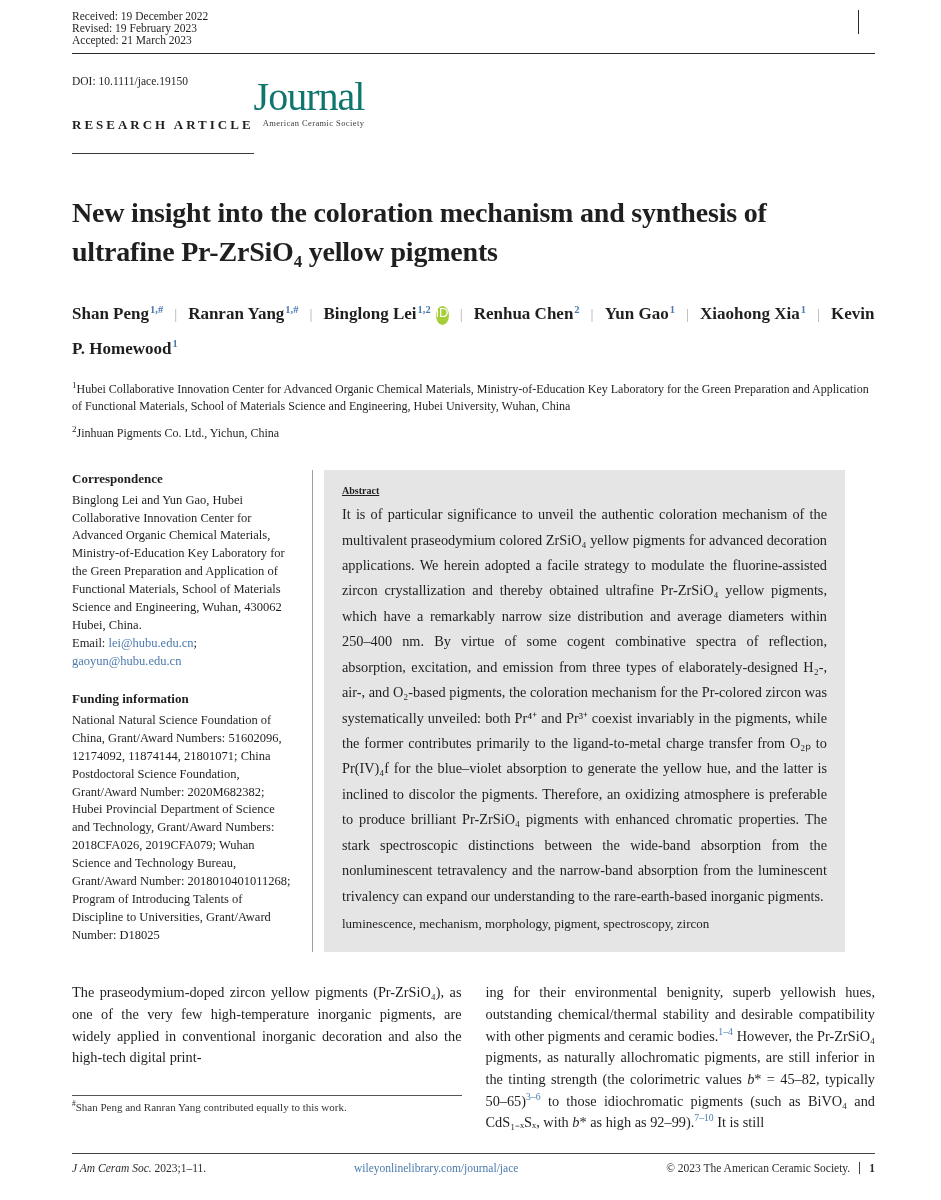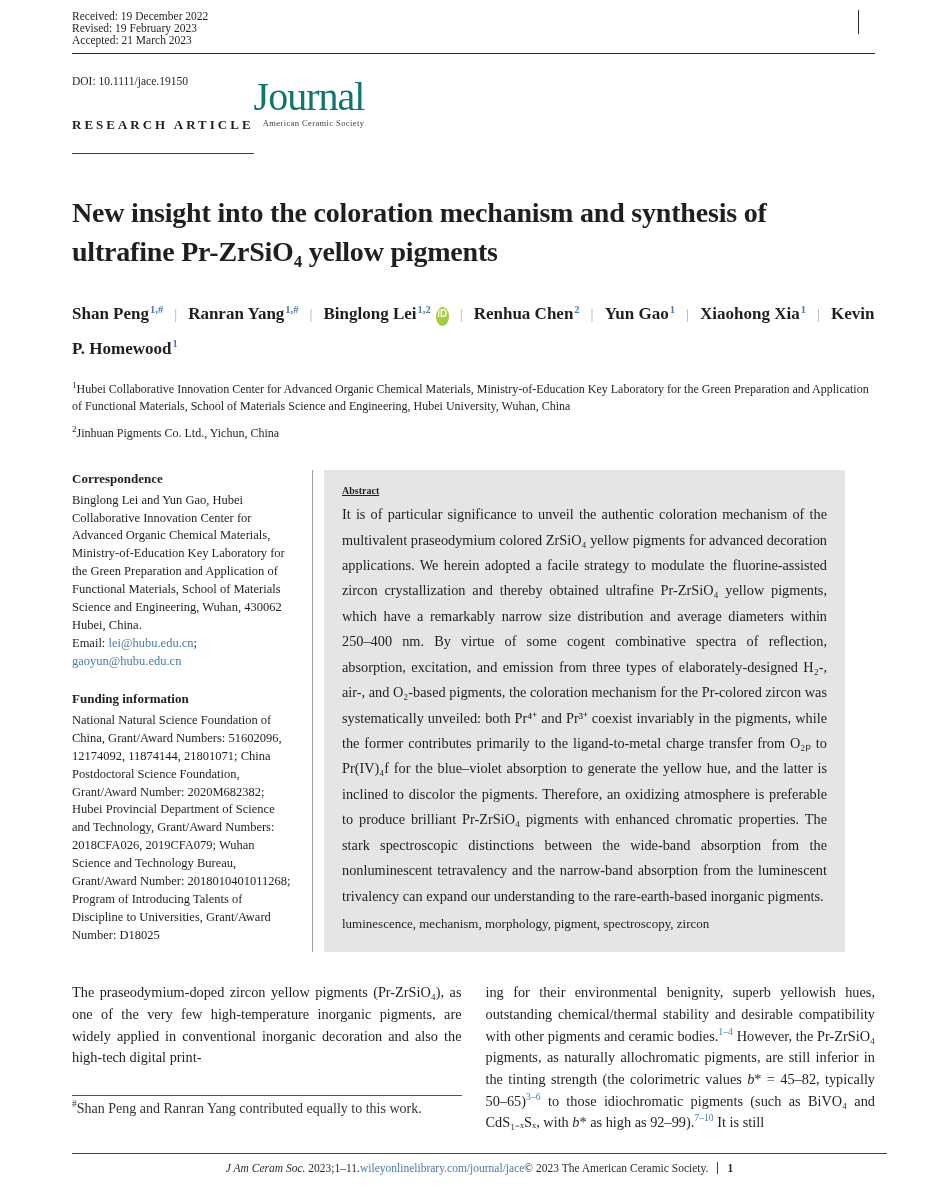--- a/index.html
+++ b/index.html
@@ -19,21 +19,21 @@
   .logo{text-align:right;margin-top:2px;}
   .logo-title{font-size:40px;line-height:1;font-weight:400;color:#0f766e;letter-spacing:-1px;}
   .logo-sub{font-size:8.5px;color:#3c3c3c;letter-spacing:0.4px;margin-top:1px;}
 
   h1.title{margin:40px 0 0 0;font-size:28px;line-height:1.38;font-weight:bold;letter-spacing:-0.2px;max-width:840px;}
 
   .authors{margin-top:26px;font-size:17px;font-weight:bold;line-height:2.05;max-width:830px;}
   .author-sup{font-size:10.5px;vertical-align:super;line-height:0;color:#4a7aad;font-weight:bold;margin-left:1px;}
   .author-sep{color:#b0b0b0;font-weight:normal;padding:0 11px;font-size:15px;}
   .orcid-icon{display:inline-block;width:13px;height:19px;border-radius:50%;background:#a6ce39;
-              color:#fff;font-size:10px;font-weight:bold;text-align:center;line-height:13px;
+              color:#fff;font-size:13px;font-weight:normal;text-align:center;line-height:13px;
               font-family:"Liberation Sans",sans-serif;margin-left:5px;vertical-align:2px;}
 
   .affiliations{margin-top:14px;font-size:12px;line-height:1.45;max-width:840px;}
   .affiliation{margin-bottom:9px;}
   .affil-sup{font-size:9px;vertical-align:super;line-height:0;}
 
   
   .main-grid{display:grid;grid-template-columns:240px 1fr;margin-top:28px;}
   .sidebar{padding-right:18px;font-size:12.5px;line-height:1.43;}
   .sidebar h3{font-size:13px;margin:0 0 3px 0;}
@@ -47,25 +47,25 @@
   .kw-text{margin-top:7px;font-size:13px;}
 
   
   .body-grid{display:grid;grid-template-columns:1fr 1fr;column-gap:24px;margin-top:30px;}
   .section-heading{font-size:17px;font-weight:bold;margin-bottom:20px;letter-spacing:0.3px;}
   .section-bar{color:#9a9a9a;font-weight:normal;padding:0 9px;}
   .body-para{margin:0;font-size:14.3px;line-height:1.52;text-align:justify;}
 
   .footnote-block{margin-top:26px;}
   .footnote-rule{border-top:1px solid #555;}
-  .footnote{font-size:14px;padding-top:5px;color:#333;}
+  .footnote{font-size:11px;padding-top:5px;color:#333;}
 
   
-  .footer{position:absolute;left:72px;right:54px;bottom:26px;border-top:1.2px solid #444;
-          padding-top:8px;display:flex;justify-content:center;align-items:center;font-size:11.5px;color:#2c2c2c;}
+  .footer{position:absolute;left:72px;right:66px;bottom:26px;border-top:1.2px solid #444;
+          padding-top:8px;display:flex;justify-content:space-between;align-items:center;font-size:11.5px;color:#2c2c2c;}
   .footer .cit-it{font-style:italic;}
   .footer-right{display:flex;align-items:center;}
   .footer-divider{display:inline-block;width:1px;height:12px;background:#444;margin:0 9px;}
   .page-number{font-weight:bold;}
 
   
   .seg-link{color:#4a7aad;}
   .seg-ref{color:#4a7aad;font-size:0.68em;vertical-align:super;line-height:0;}
   .seg-sup{font-size:0.68em;vertical-align:super;line-height:0;}
   .seg-it{font-style:italic;}

